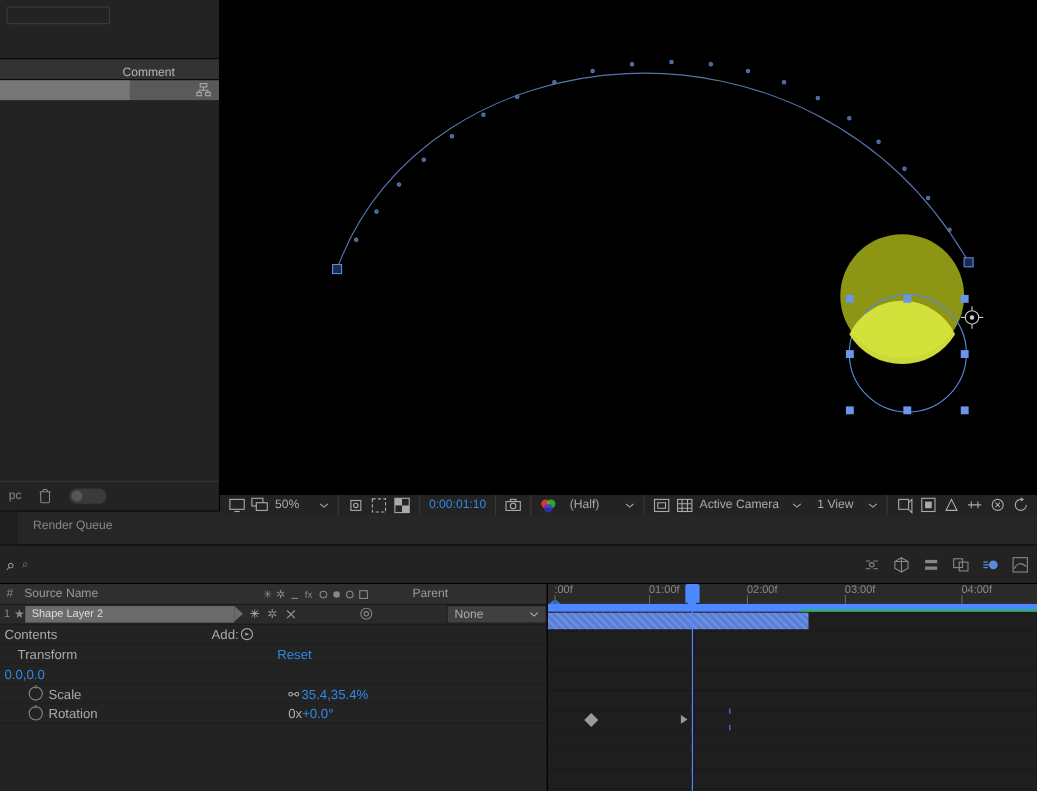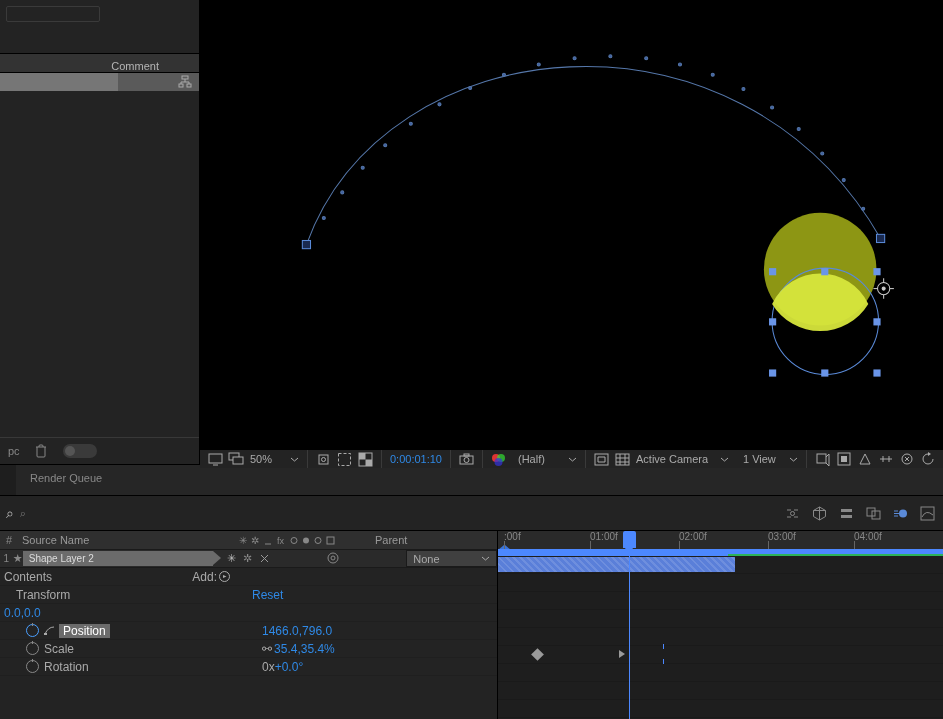--- a/index.html
+++ b/index.html
@@ -410,31 +410,20 @@
       <div class="pr-left" style="padding-left:16px">
           <span>Transform</span>
         </div>
       <div class="pr-right"><span>Reset</span></div>
     </div>
 
     <div class="prop-row">
       <div class="pr-right">0.0,0.0</div>
     </div>
 
-    <div class="prop-row">
-      <div class="pr-left pr-indent2">
-          <span class="stopwatch active"></span>
-        <svg width="11" height="11" viewBox="0 0 11 11" style="margin-right:4px">
-            <path d="M1 9 Q4 2 10 2" stroke="#aaa" fill="none"></path>
-            <rect x="0" y="8" width="3" height="2" fill="#aaa"></rect>
-          </svg>
-        <span class="pr-sel">Position</span>
-        </div>
-      <div class="pr-right">1466.0,796.0</div>
-    </div>
 
     <div class="prop-row">
       <div class="pr-left pr-indent2">
           <span class="stopwatch"></span>
           <span>Scale</span>
         </div>
       <div class="pr-right"><span class="link-icn">⚯</span><span>35.4,35.4%</span></div>
     </div>
 
     <div class="prop-row">
@@ -447,21 +436,21 @@
 
   </div>
 
   <div class="track-col">
     <div class="ruler">
       <div class="ruler-inner">
         <div class="tick" style="left:6px"><span>:00f</span></div>
         <div class="tick" style="left:92px"><span>01:00f</span></div>
         <div class="tick" style="left:181px"><span>02:00f</span></div>
         <div class="tick" style="left:270px"><span>03:00f</span></div>
-        <div class="tick" style="left:356px"><span>04:00f</span></div>
+        <div class="tick" style="left:376px"><span>04:00f</span></div>
       </div>
       <div class="mini-scrubber">
         <div class="mini-scrub-l"></div>
           <div class="mini-scrub-r"></div>
       </div>
     </div>
     <div class="work-bar"></div>
     <div class="work-blue" style="width:446px"></div>
     <div class="work-green" style="left:230px;width:216px"></div>
 

